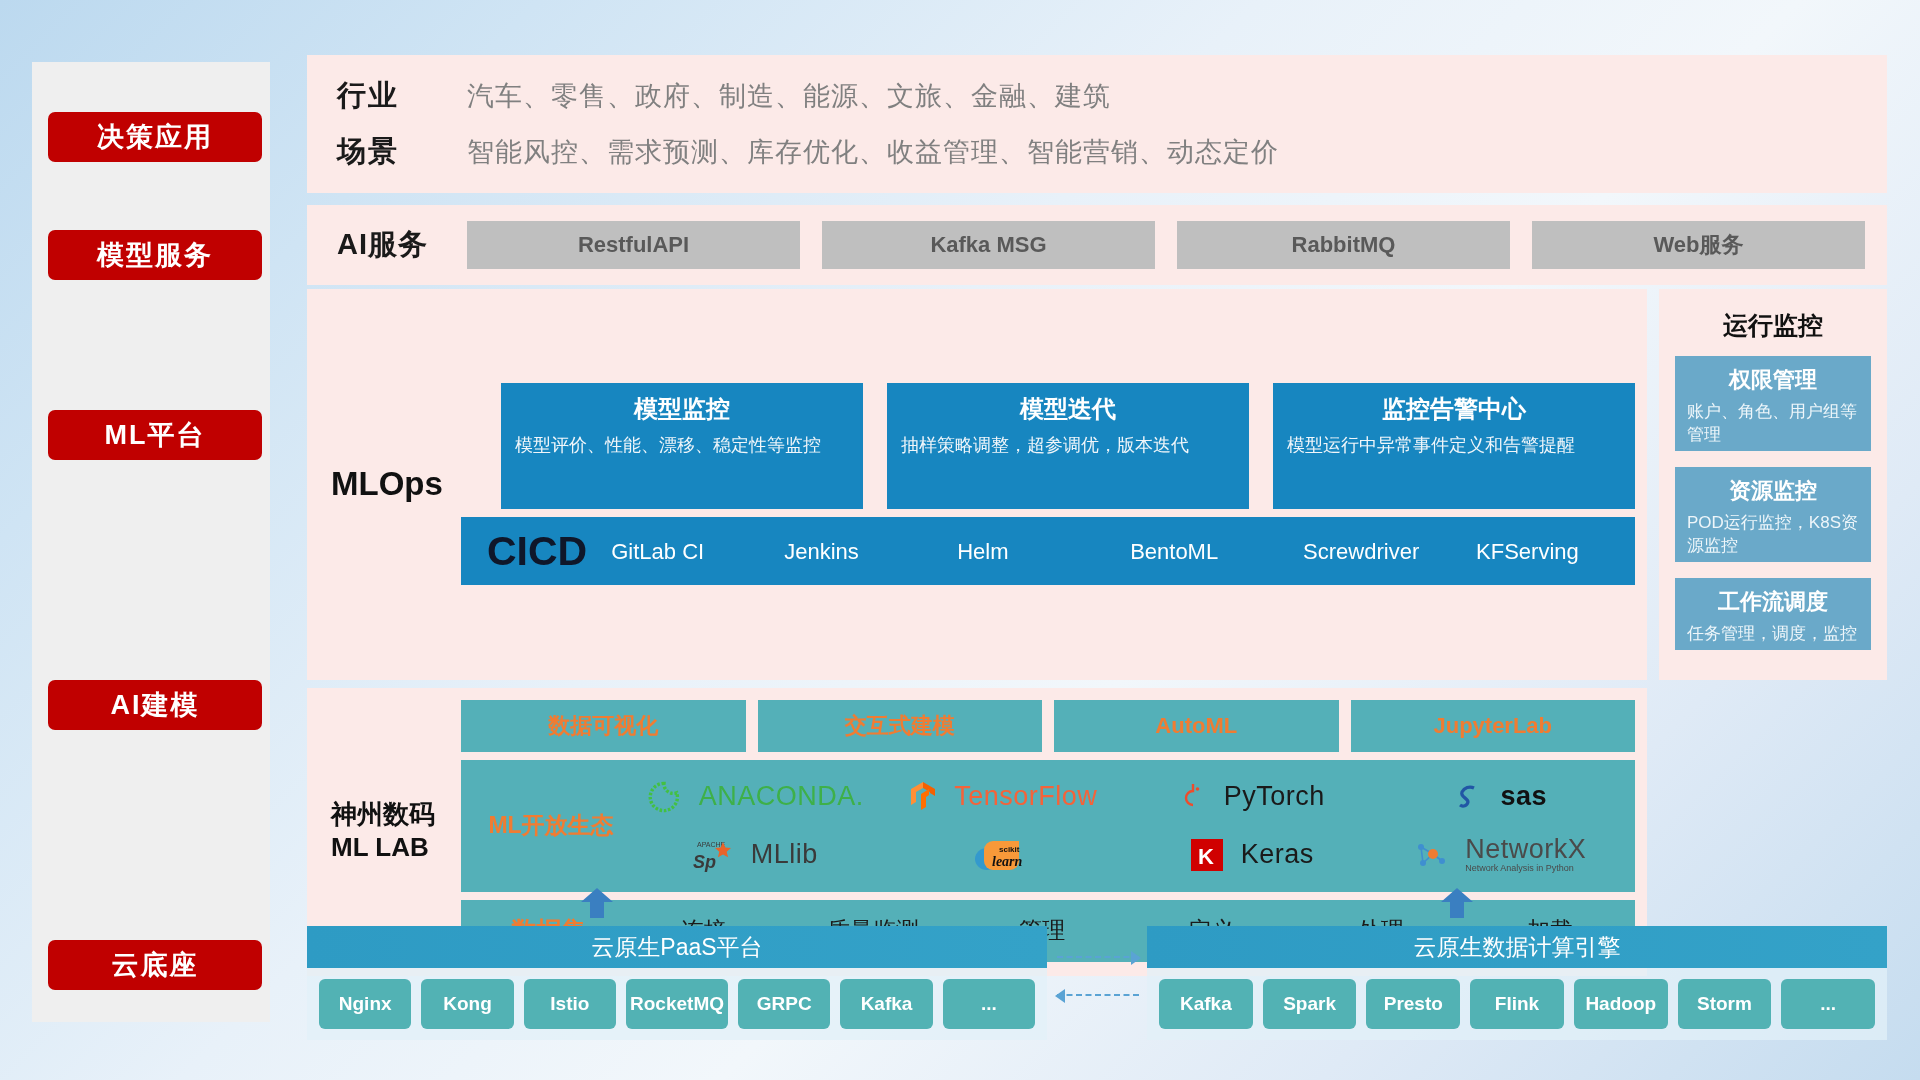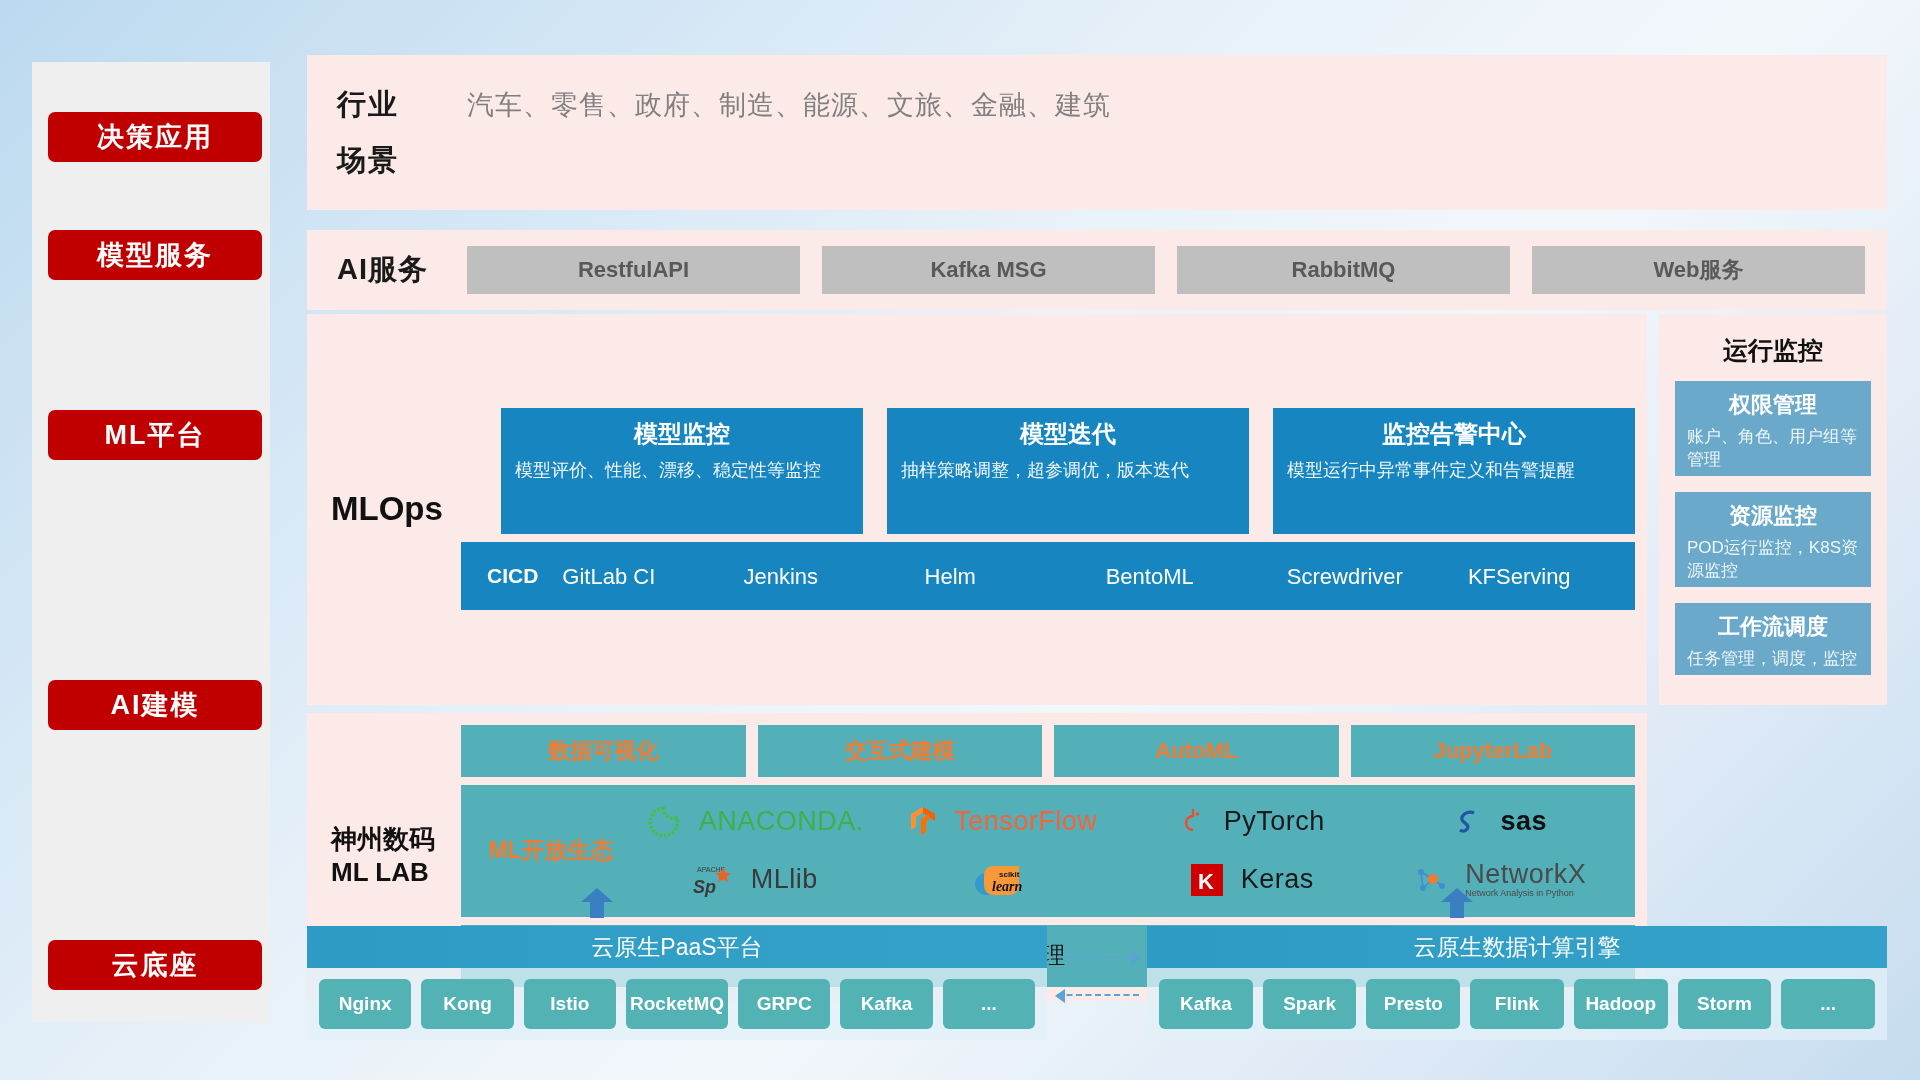--- a/index.html
+++ b/index.html
@@ -40,22 +40,22 @@
 
   .band {
     background: #fceae8;
     padding: 0;
     position: relative;
   }
 
   
   #band-industry {
     display: flex; flex-direction: column; justify-content: center;
-    height: 155px; padding: 10px 0 10px 30px;
-    margin-bottom: 20px;
+    height: 138px; padding: 10px 0 10px 30px;
+    margin-bottom: 12px;
   }
   .ind-row { display: flex; align-items: center; height: 56px; }
   .ind-label {
     width: 130px; font-size: 29px; font-weight: bold; color: #1a1a1a;
     letter-spacing: 2px; flex: none;
   }
   .ind-items { font-size: 27px; color: #808080; letter-spacing: 1px; }
 
   
   #band-aiservice {
@@ -96,21 +96,21 @@
     margin-bottom: 8px;
   }
   .mlops-card-desc { font-size: 18px; line-height: 1.35; color: #f0f6fa; }
 
   .cicd-bar {
     background: #1786c0; height: 68px;
     display: flex; align-items: center;
     overflow: hidden;
   }
   .cicd-title {
-    color: #ffffff; font-size: 21px; font-weight: bold;
+    color: #0f172a; font-size: 41px; font-weight: bold;
     padding: 0 10px 0 26px; flex: none;
   }
   .cicd-items { display: flex; flex: 1; }
   .cicd-item {
     flex: 1; color: #fff; font-size: 22px;
     text-align: left; padding-left: 14px;
     line-height: 1.15; max-height: 50px; overflow: hidden;
     word-break: break-all;
   }
 
@@ -238,20 +238,21 @@
 
 <div id="main-col">
 
   <div class="band" id="band-industry">
     <div class="ind-row">
       <div class="ind-label">行业</div>
       <div class="ind-items">汽车、零售、政府、制造、能源、文旅、金融、建筑</div>
     </div>
     <div class="ind-row">
       <div class="ind-label">场景</div>
+      <div class="ind-items">智能风控、需求预测、库存优化、收益管理、智能营销、动态定价</div>
     </div>
   </div>
 
   <div class="band" id="band-aiservice">
     <div class="ai-label">AI服务</div>
     <div class="ai-btns">
       <div class="ai-btn">RestfulAPI</div>
       <div class="ai-btn">Kafka MSG</div>
       <div class="ai-btn">RabbitMQ</div>
       <div class="ai-btn">Web服务</div>

